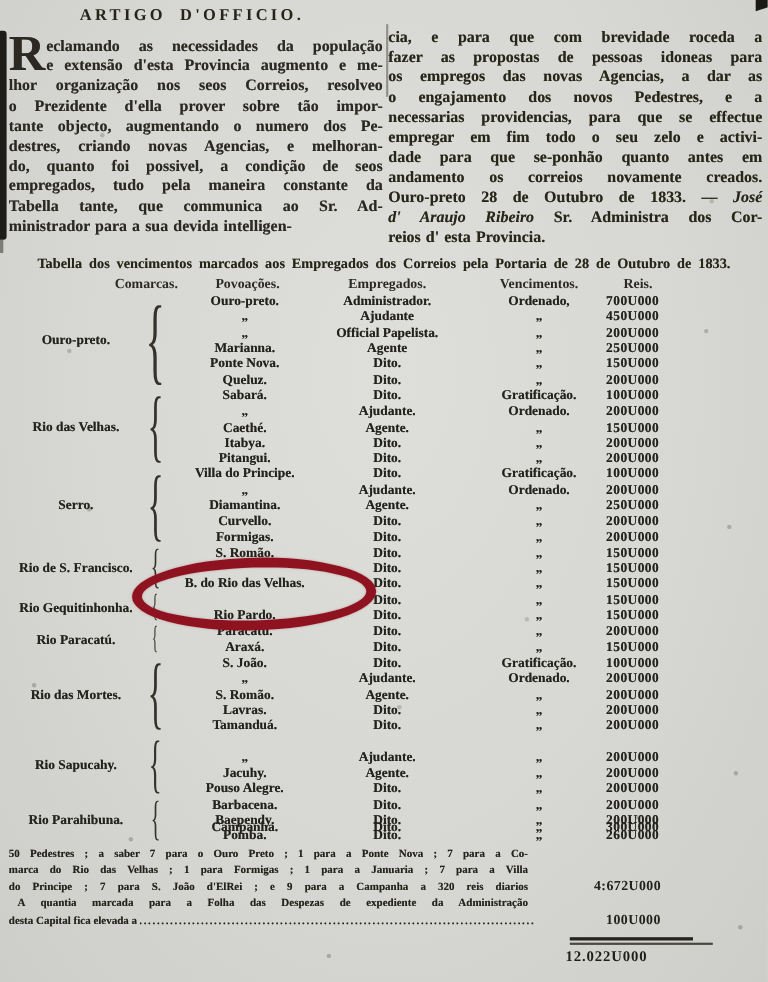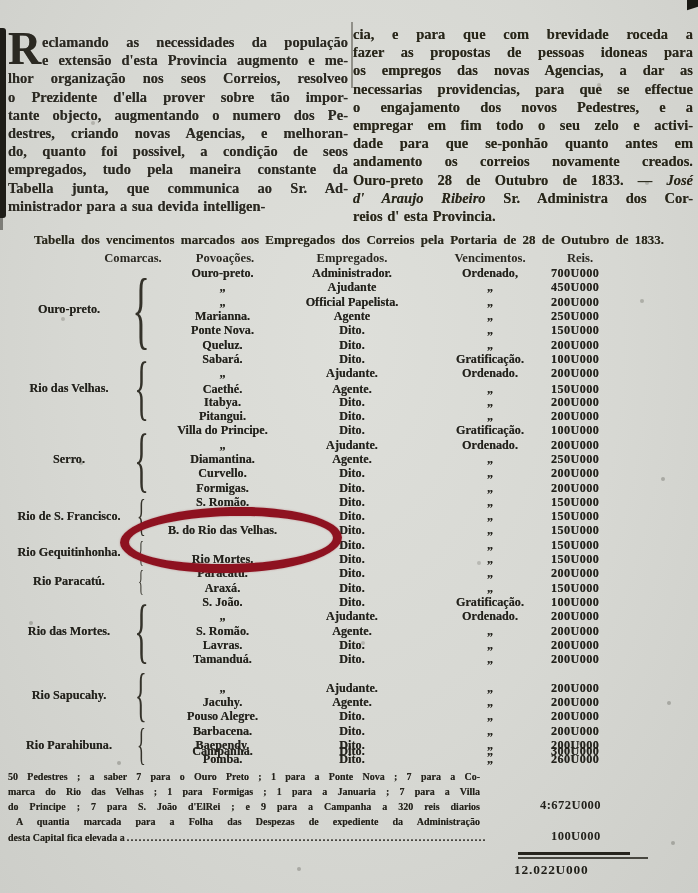--- a/index.html
+++ b/index.html
@@ -80,40 +80,41 @@
 </head>
 <body>
 
 <div class="page">
   <div class="edge-left"></div>
   <div class="edge-left2"></div>
   <div class="edge-tr"></div>
   <div class="divider"></div>
   <div class="specks"></div>
 
+  <div class="art-title">ARTIGO D'OFFICIO.</div>
 
   <div class="col col-left" id="col-left">
       <div class="dropcap">R</div>
       <div class="pline indent jl">eclamando as necessidades da população</div>
       <div class="pline indent jl">e extensão d'esta Provincia augmento e me-</div>
       <div class="pline jl">lhor organização nos seos Correios, resolveo</div>
       <div class="pline jl">o Prezidente d'ella prover sobre tão impor-</div>
       <div class="pline jl">tante objecto, augmentando o numero dos Pe-</div>
       <div class="pline jl">destres, criando novas Agencias, e melhoran-</div>
       <div class="pline jl">do, quanto foi possivel, a condição de seos</div>
       <div class="pline jl">empregados, tudo pela maneira constante da</div>
-      <div class="pline jl">Tabella junta, que communica ao Sr. Ad-</div>
+      <div class="pline jl">Tabella tante, que communica ao Sr. Ad-</div>
       <div class="pline">ministrador para a sua devida intelligen-</div>
     </div>
   <div class="col col-right" id="col-right">
       <div class="pline jl"><span>cia, e para que com brevidade roceda a</span></div>
       <div class="pline jl"><span>fazer as propostas de pessoas idoneas para</span></div>
       <div class="pline jl"><span>os empregos das novas Agencias, a dar as</span></div>
+      <div class="pline jl"><span>o engajamento dos novos Pedestres, e a</span></div>
       <div class="pline jl"><span>necessarias providencias, para que se effectue</span></div>
-      <div class="pline jl"><span>o engajamento dos novos Pedestres, e a</span></div>
       <div class="pline jl"><span>empregar em fim todo o seu zelo e activi-</span></div>
       <div class="pline jl"><span>dade para que se-ponhão quanto antes em</span></div>
       <div class="pline jl"><span>andamento os correios novamente creados.</span></div>
       <div class="pline jl"><span>Ouro-preto 28 de Outubro de 1833. — </span><span class="it">José</span></div>
       <div class="pline jl"><span class="it">d' Araujo Ribeiro</span><span> Sr. Administra dos Cor-</span></div>
       <div class="pline"><span>reios d' esta Provincia.</span></div>
     </div>
 
   <div class="tbl-title">Tabella dos vencimentos marcados aos Empregados dos Correios pela Portaria de 28 de Outubro de 1833.</div>
 
@@ -240,21 +241,21 @@
         <span class="c-ven">„</span>
         <span class="c-reis">150U000</span>
       </div>
       <div class="trow" style="top: 537.7px;">
         <span class="c-pov"></span>
         <span class="c-emp">Dito.</span>
         <span class="c-ven">„</span>
         <span class="c-reis">150U000</span>
       </div>
       <div class="trow" style="top: 552px;">
-        <span class="c-pov">Rio Mortes.</span>
+        <span class="c-pov">Rio Pardo.</span>
         <span class="c-emp">Dito.</span>
         <span class="c-ven">„</span>
         <span class="c-reis">150U000</span>
       </div>
       <div class="trow" style="top: 566.3px;">
         <span class="c-pov">Paracatú.</span>
         <span class="c-emp">Dito.</span>
         <span class="c-ven">„</span>
         <span class="c-reis">200U000</span>
       </div>

